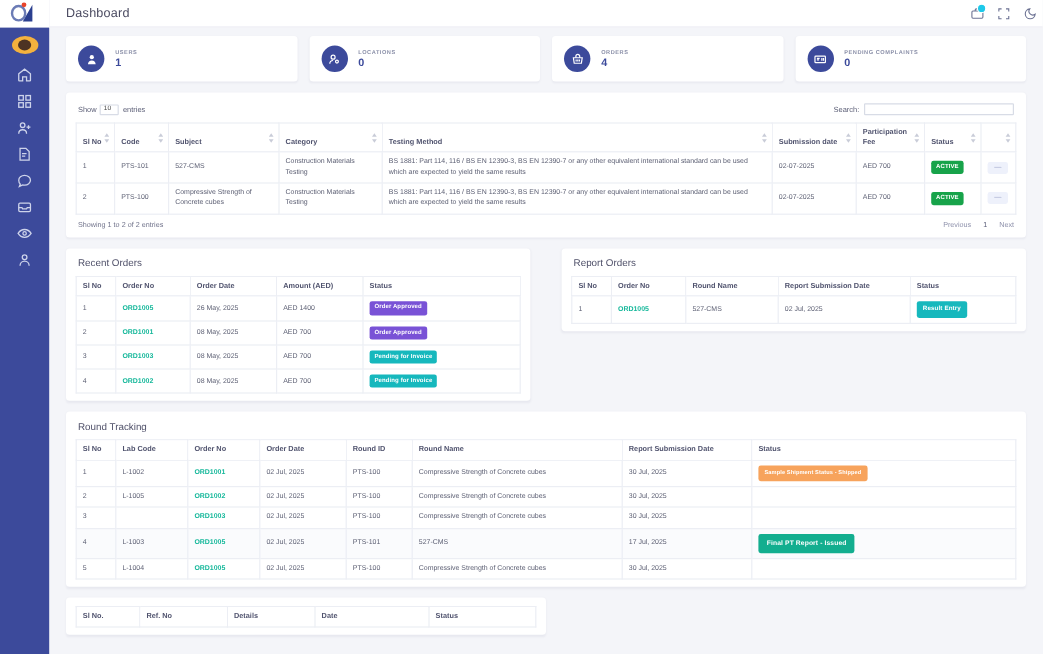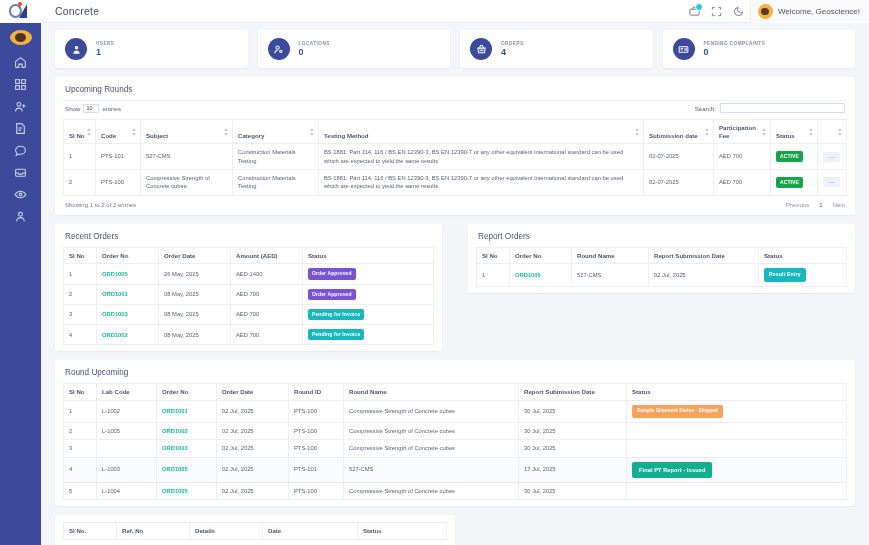--- a/index.html
+++ b/index.html
@@ -283,45 +283,39 @@
             <circle cx="12" cy="8" r="3.6"></circle>
             <path d="M5 21c0-3.9 3.1-7 7-7s7 3.1 7 7"></path>
           </svg>
       </span>
     </div>
   </nav>
 
   <div class="main">
 
     <header class="topbar">
-      <div class="page-title">Concrete</div>
+      <div class="page-title">Dashboard</div>
       <div class="topbar-right">
         <div class="tb-icon">
           <svg viewBox="0 0 24 24" fill="none" stroke="currentColor" stroke-width="2">
               <rect x="2" y="7" width="20" height="13" rx="2"></rect>
               <path d="M8 7V5a2 2 0 0 1 2-2h4a2 2 0 0 1 2 2v2"></path>
             </svg>
           <span class="badge-dot"></span>
         </div>
         <div class="tb-icon">
           <svg viewBox="0 0 24 24" fill="none" stroke="currentColor" stroke-width="2">
               <path d="M8 3H3v5M16 3h5v5M8 21H3v-5M16 21h5v-5"></path>
             </svg>
         </div>
         <div class="tb-icon">
           <svg viewBox="0 0 24 24" fill="none" stroke="currentColor" stroke-width="2">
               <path d="M21 12.8A9 9 0 1 1 11.2 3a7 7 0 0 0 9.8 9.8z"></path>
             </svg>
         </div>
-        <div class="user-chip">
-          <span class="user-av">
-            <span class="inner"></span>
-          </span>
-          <span class="welcome">Welcome, Geoscience!</span>
-        </div>
       </div>
     </header>
 
     <div class="content">
 
       <div class="stats">
         <div class="stat">
           <span class="stat-ico">
             <svg viewBox="0 0 24 24" fill="currentColor">
                 <circle cx="12" cy="8" r="3.8"></circle>
@@ -367,21 +361,20 @@
               </svg>
           </span>
           <span class="stat-txt">
             <span class="stat-label">PENDING COMPLAINTS</span>
             <span class="stat-value">0</span>
           </span>
         </div>
       </div>
 
       <section class="panel">
-        <div class="panel-title panel-sub">Upcoming Rounds</div>
         <div class="dt-controls">
           <label class="dt-len">
             <span>Show</span>
             <input type="text" value="10" style="">
             <span>entries</span>
           </label>
           <label class="dt-search">
             <span>Search:</span>
             <input type="text" value="" style="">
           </label>
@@ -526,21 +519,21 @@
                 <td>527-CMS</td>
                 <td>02 Jul, 2025</td>
                 <td><span class="badge b-result">Result Entry</span></td>
               </tr>
             </tbody>
           </table>
         </section>
       </div>
 
       <section class="panel">
-        <div class="panel-title">Round Upcoming</div>
+        <div class="panel-title">Round Tracking</div>
         <table>
           <colgroup>
             <col style="width:33px">
               <col style="width:60px">
               <col style="width:60px">
               <col style="width:72px">
             <col style="width:55px">
               <col style="width:175px">
               <col style="width:108px">
               <col>

